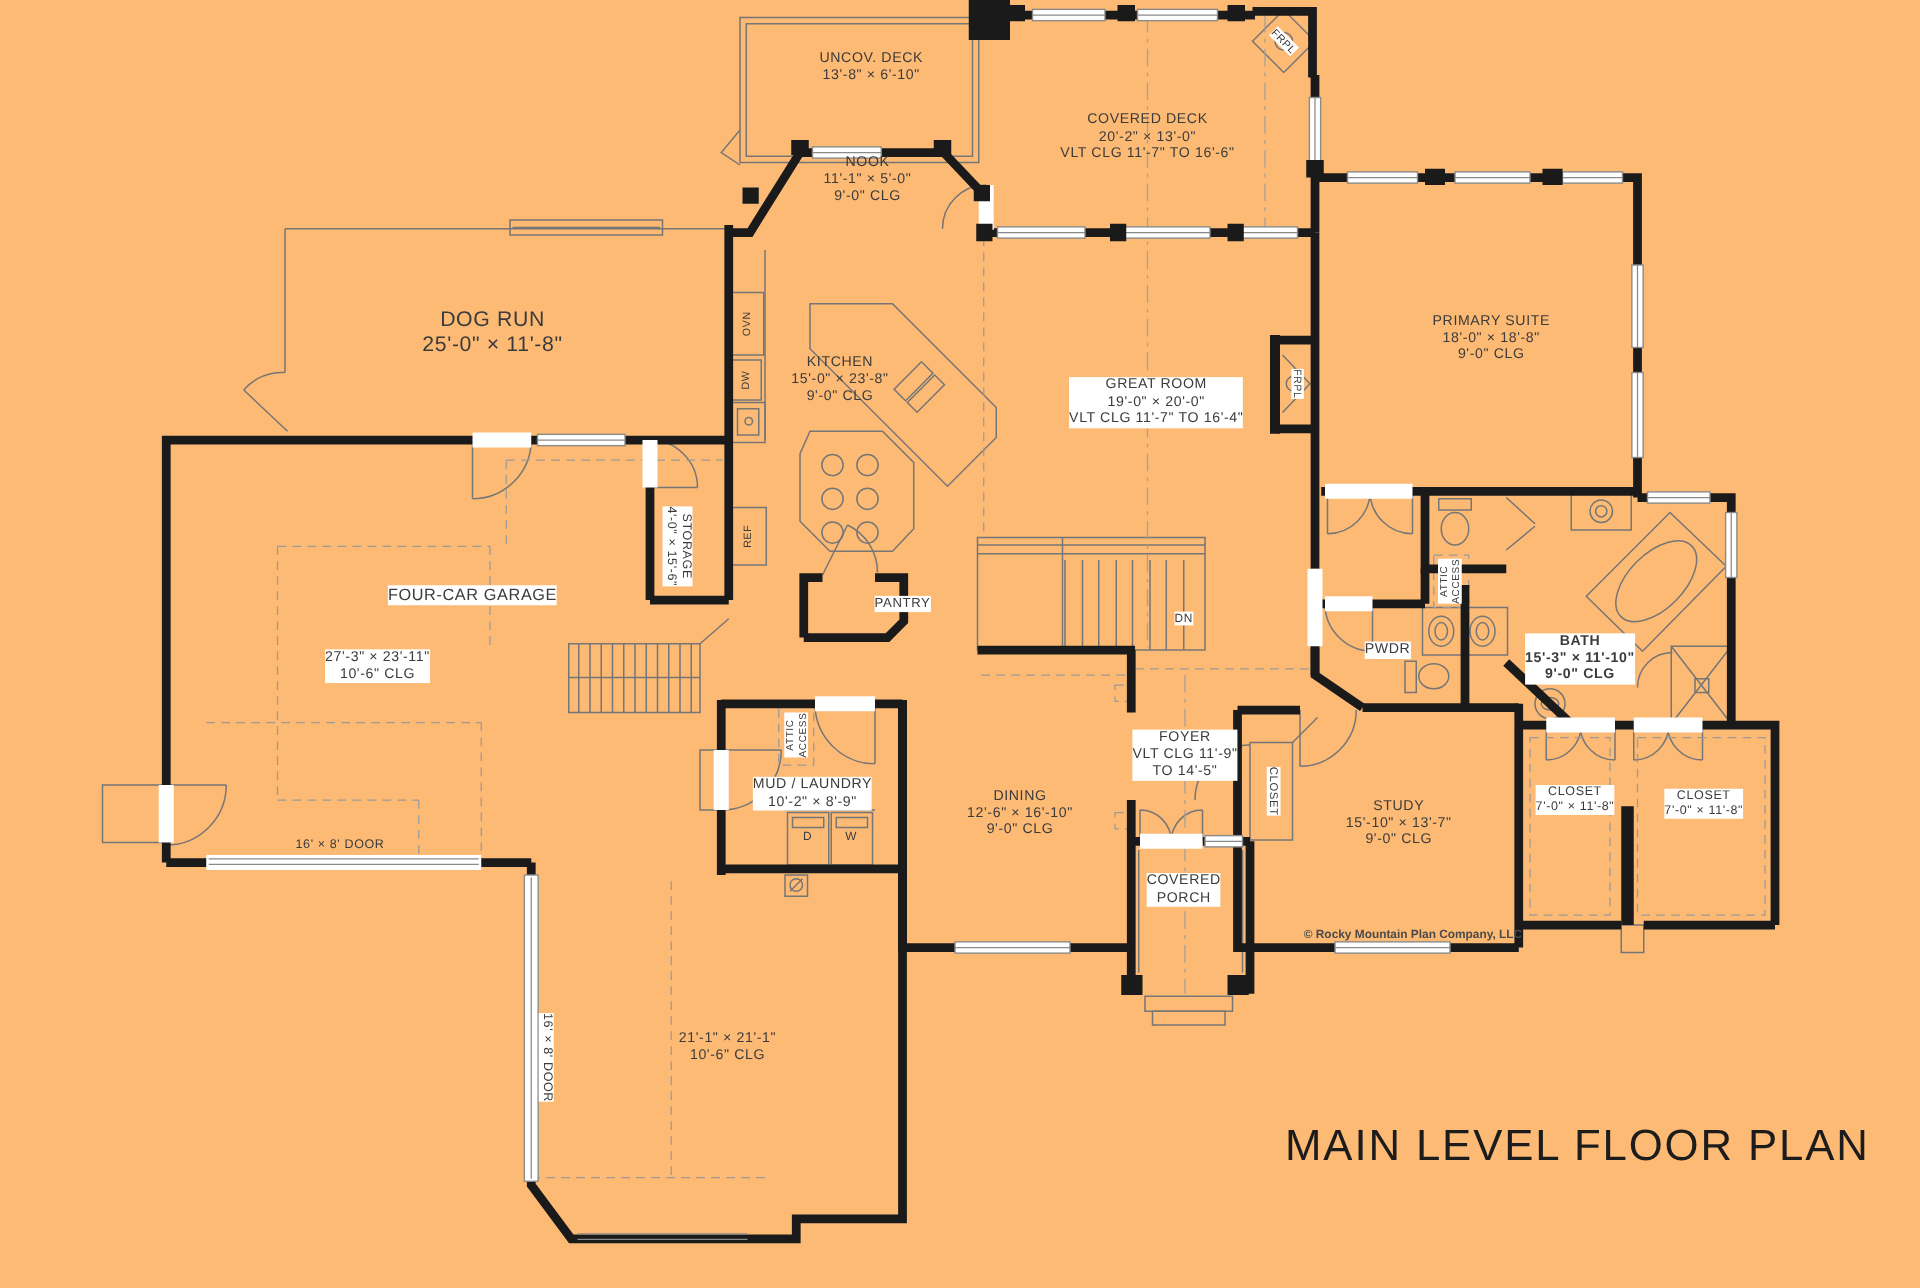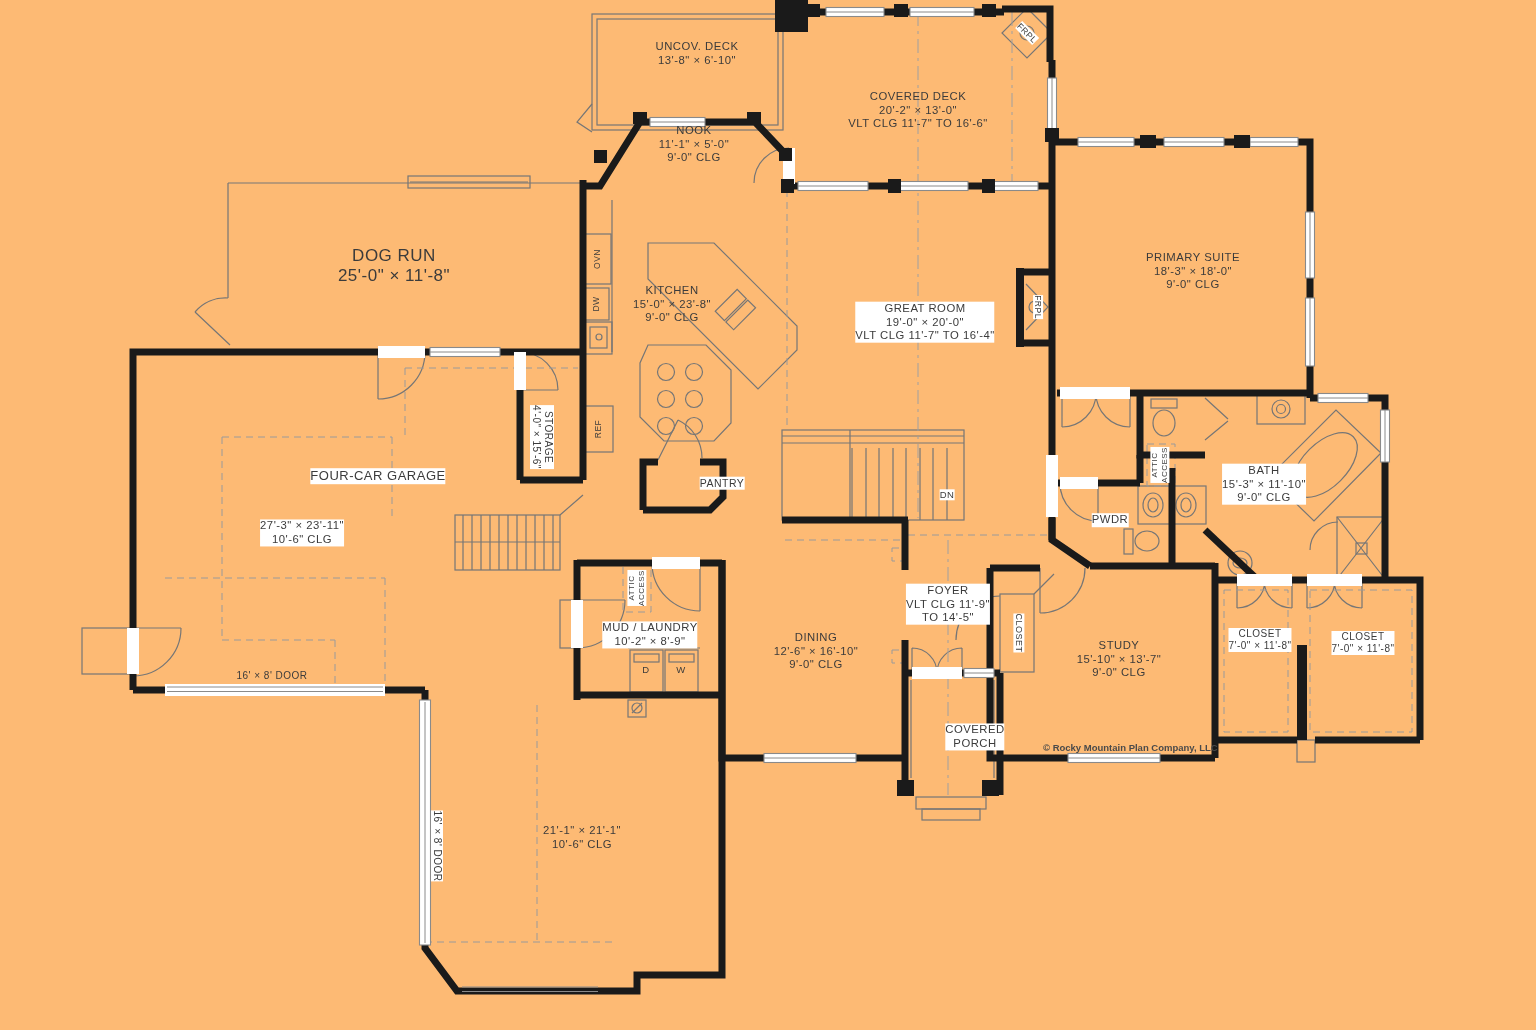--- a/index.html
+++ b/index.html
@@ -315,63 +315,64 @@
 9'-0" CLG</div>
       <div class="lbl" style="left: 394px; top: 266px; font-size: 17px; transform: translate(-50%, -50%);">DOG RUN
 25'-0" × 11'-8"</div>
       <div class="lbl" style="left: 672px; top: 304px; font-size: 11.3px; transform: translate(-50%, -50%);">KITCHEN
 15'-0" × 23'-8"
 9'-0" CLG</div>
       <div class="lbl" style="left: 925px; top: 322px; font-size: 11.3px; transform: translate(-50%, -50%); background: rgb(255, 255, 255);">GREAT ROOM
 19'-0" × 20'-0"
 VLT CLG 11'-7" TO 16'-4"</div>
       <div class="lbl" style="left: 1193px; top: 271px; font-size: 11.3px; transform: translate(-50%, -50%);">PRIMARY SUITE
-18'-3" × 18'-0"
+18'-0" × 18'-8"
 9'-0" CLG</div>
       <div class="lbl" style="left: 378px; top: 476px; font-size: 13px; transform: translate(-50%, -50%); background: rgb(255, 255, 255);">FOUR-CAR GARAGE</div>
       <div class="lbl" style="left: 302px; top: 533px; font-size: 11.3px; transform: translate(-50%, -50%); background: rgb(255, 255, 255);">27'-3" × 23'-11"
 10'-6" CLG</div>
       <div class="lbl" style="left: 542px; top: 437px; font-size: 10px; transform: translate(-50%, -50%) rotate(90deg); background: rgb(255, 255, 255);">STORAGE
 4'-0" × 15'-6"</div>
       <div class="lbl" style="left: 686px; top: 483px; font-size: 10.5px; transform: translate(-50%, -50%); background: rgb(255, 255, 255); margin-left: 36px;">PANTRY</div>
-      <div class="lbl" style="left: 1264px; top: 484px; font-size: 11.3px; transform: translate(-50%, -50%); background: rgb(255, 255, 255);">BATH
+      <div class="lbl" style="left: 1264px; top: 527px; font-size: 11.3px; transform: translate(-50%, -50%); background: rgb(255, 255, 255); font-weight: bold;">BATH
 15'-3" × 11'-10"
 9'-0" CLG</div>
       <div class="lbl" style="left: 1110px; top: 520px; font-size: 11.3px; transform: translate(-50%, -50%); background: rgb(255, 255, 255);">PWDR</div>
       <div class="lbl" style="left: 1119px; top: 659px; font-size: 11.3px; transform: translate(-50%, -50%);">STUDY
 15'-10" × 13'-7"
 9'-0" CLG</div>
       <div class="lbl" style="left: 1260px; top: 640px; font-size: 10px; transform: translate(-50%, -50%); background: rgb(255, 255, 255);">CLOSET
 7'-0" × 11'-8"</div>
       <div class="lbl" style="left: 1363px; top: 643px; font-size: 10px; transform: translate(-50%, -50%); background: rgb(255, 255, 255);">CLOSET
 7'-0" × 11'-8"</div>
       <div class="lbl" style="left: 650px; top: 635px; font-size: 11.3px; transform: translate(-50%, -50%); background: rgb(255, 255, 255);">MUD / LAUNDRY
 10'-2" × 8'-9"</div>
       <div class="lbl" style="left: 816px; top: 651px; font-size: 11.3px; transform: translate(-50%, -50%);">DINING
 12'-6" × 16'-10"
 9'-0" CLG</div>
       <div class="lbl" style="left: 948px; top: 604px; font-size: 11.3px; transform: translate(-50%, -50%); background: rgb(255, 255, 255);">FOYER
 VLT CLG 11'-9"
 TO 14'-5"</div>
-      <div class="lbl" style="left: 947px; top: 737px; font-size: 11.3px; transform: translate(-50%, -50%); background: rgb(255, 255, 255); margin-left: 28px;">COVERED
+      <div class="lbl" style="left: 947px; top: 712px; font-size: 11.3px; transform: translate(-50%, -50%); background: rgb(255, 255, 255);">COVERED
 PORCH</div>
       <div class="lbl" style="left: 582px; top: 838px; font-size: 11.3px; transform: translate(-50%, -50%);">21'-1" × 21'-1"
 10'-6" CLG</div>
       <div class="lbl" style="left: 437px; top: 846px; font-size: 10px; transform: translate(-50%, -50%) rotate(90deg); background: rgb(255, 255, 255);">16' × 8' DOOR</div>
       <div class="lbl" style="left: 272px; top: 676px; font-size: 10px; transform: translate(-50%, -50%);">16' × 8' DOOR</div>
       <div class="lbl" style="left: 947px; top: 495px; font-size: 9.5px; transform: translate(-50%, -50%); background: rgb(255, 255, 255);">DN</div>
       <div class="lbl" style="left: 597px; top: 259px; font-size: 8.5px; transform: translate(-50%, -50%) rotate(-90deg);">OVN</div>
       <div class="lbl" style="left: 596px; top: 304px; font-size: 8.5px; transform: translate(-50%, -50%) rotate(-90deg);">DW</div>
       <div class="lbl" style="left: 598px; top: 429px; font-size: 8.5px; transform: translate(-50%, -50%) rotate(-90deg);">REF</div>
       <div class="lbl" style="left: 646px; top: 670px; font-size: 9.5px; transform: translate(-50%, -50%);">D</div>
       <div class="lbl" style="left: 681px; top: 670px; font-size: 9.5px; transform: translate(-50%, -50%);">W</div>
       <div class="lbl" style="left: 1027px; top: 33px; font-size: 8.5px; transform: translate(-50%, -50%) rotate(45deg); background: rgb(255, 255, 255);">FRPL</div>
       <div class="lbl" style="left: 1038px; top: 307px; font-size: 8.5px; transform: translate(-50%, -50%) rotate(90deg); background: rgb(255, 255, 255);">FRPL</div>
       <div class="lbl" style="left: 637px; top: 588px; font-size: 8px; transform: translate(-50%, -50%) rotate(-90deg); background: rgb(255, 255, 255);">ATTIC
 ACCESS</div>
       <div class="lbl" style="left: 1160px; top: 465px; font-size: 8px; transform: translate(-50%, -50%) rotate(-90deg); background: rgb(255, 255, 255);">ATTIC
 ACCESS</div>
       <div class="lbl" style="left: 1019px; top: 633px; font-size: 9px; transform: translate(-50%, -50%) rotate(90deg); background: rgb(255, 255, 255);">CLOSET</div>
     </div>
 
+<div class="title" style="left:1028px;top:897px">MAIN LEVEL FLOOR PLAN</div>
 <div class="copy" style="left:1043px;top:742px">© Rocky Mountain Plan Company, LLC</div>
 
 </div>
 
 </body></html>

